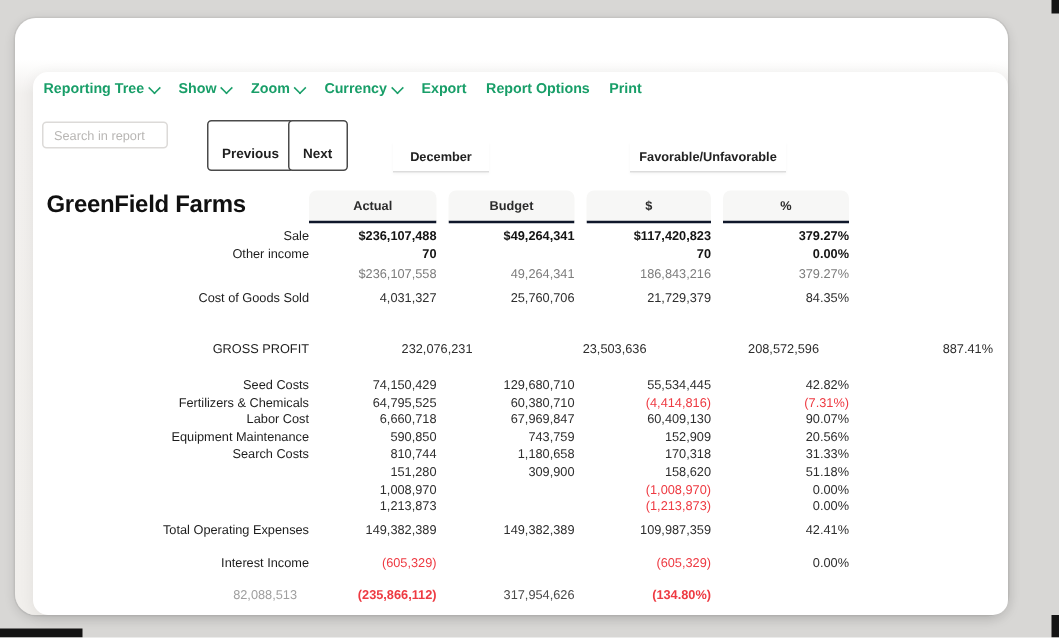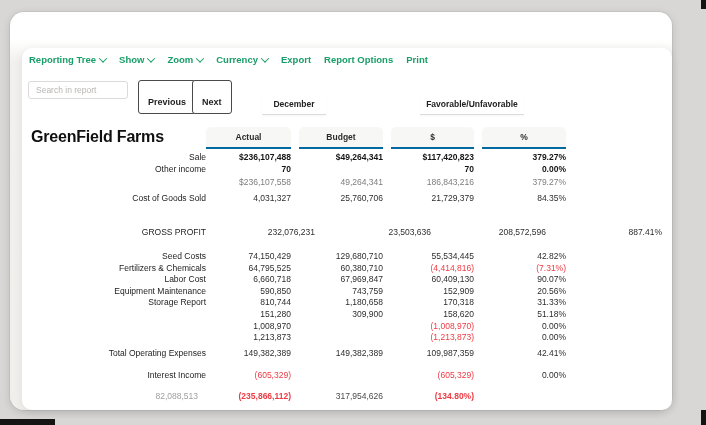--- a/index.html
+++ b/index.html
@@ -26,36 +26,36 @@
     background:#ffffff;border-radius:10px;
     box-shadow:0 2px 10px rgba(20,20,20,0.07);
   }
 
   
   .toolbar{position:absolute;left:7px;top:6px;display:flex;gap:13px;align-items:center}
   .tb-item{color:#189e68;font-size:9.5px;font-weight:600;display:flex;align-items:center;gap:4px;cursor:pointer;white-space:nowrap}
   .caret{width:5px;height:5px;border-left:1.5px solid #189e68;border-bottom:1.5px solid #189e68;transform:rotate(-45deg) translate(1px,-1px);display:inline-block}
 
   
-  .search{position:absolute;left:6px;top:33px;width:100px;height:18px;border:1px solid #dcdad8;border-radius:3px;font-size:8.5px;padding:0 7px;color:#444;outline:none;background:#fff;font-family:inherit;box-sizing:border-box}
+  .search{position:absolute;left:6px;top:33px;width:84px;height:18px;border:1px solid #dcdad8;border-radius:3px;font-size:8.5px;padding:0 7px;color:#444;outline:none;background:#fff;font-family:inherit;box-sizing:border-box}
   .search::placeholder{color:#b8b6b4}
   .btn{position:absolute;top:32px;height:21px;background:#fff;border:1.5px solid #4a4a4a;border-radius:3px;font-size:9px;font-weight:700;color:#1e1e1e;padding:16px 9px;font-family:inherit;cursor:pointer}
   .prev{left:116px}
   .next{left:170px}
 
   
   .group{position:absolute;top:47px;height:19px;line-height:19px;text-align:center;font-size:8.5px;font-weight:600;color:#222;background:#fff;border-bottom:1px solid #dcdcdc;box-shadow:0 1px 2px rgba(0,0,0,0.04);white-space:nowrap}
   .g1{left:240px;width:64px}
   .g2{left:398px;width:104px}
 
   .title{position:absolute;left:9px;top:80px;margin:0;font-size:16px;font-weight:700;color:#101010;letter-spacing:-0.2px;white-space:nowrap}
 
   
   .colheads{position:absolute;left:0;top:79px;width:100%;display:grid;grid-template-columns:85px 84px 83px 84px;column-gap:8px;padding-left:184px;box-sizing:border-box}
-  .colhead{height:20px;line-height:20px;text-align:center;font-size:8.5px;color:#2c2c2c;font-weight:600;background:#f7f7f6;border-bottom:2px solid #0369a1;border-radius:5px 5px 0 0}
+  .colhead{height:20px;line-height:20px;text-align:center;font-size:8.5px;color:#2c2c2c;font-weight:600;background:#f7f7f6;border-bottom:2px solid #0f172a;border-radius:5px 5px 0 0}
 
   
   .rows{position:absolute;left:0;top:104px;width:100%}
   .row{display:grid;grid-template-columns:168px 85px 84px 83px 84px;column-gap:8px;padding-left:16px;height:11.6px;line-height:11.6px;font-size:8.5px;color:#2e2e2e;box-sizing:border-box}
   .lbl{text-align:right;color:#1c1c1c;white-space:nowrap}
   .val{text-align:right;padding-right:8px;white-space:nowrap;font-variant-numeric:tabular-nums}
   .b{font-weight:700;color:#141414}
   .r{color:#ee3a42}
   .rb{color:#ee3a42;font-weight:700}
   .m{color:#7d7d7d}
@@ -198,21 +198,21 @@
 
         <div class="row" style="margin-top: 0px;">
           <div class="lbl">Equipment Maintenance</div>
           <div class="val">590,850</div>
           <div class="val">743,759</div>
           <div class="val">152,909</div>
           <div class="val">20.56%</div>
         </div>
 
         <div class="row" style="margin-top: 0px;">
-          <div class="lbl">Storage Report</div>
+          <div class="lbl">Search Costs</div>
           <div class="val">810,744</div>
           <div class="val">1,180,658</div>
           <div class="val">170,318</div>
           <div class="val">31.33%</div>
         </div>
 
         <div class="row" style="margin-top: 0px;">
           <div class="lbl"></div>
           <div class="val">151,280</div>
           <div class="val">309,900</div>

